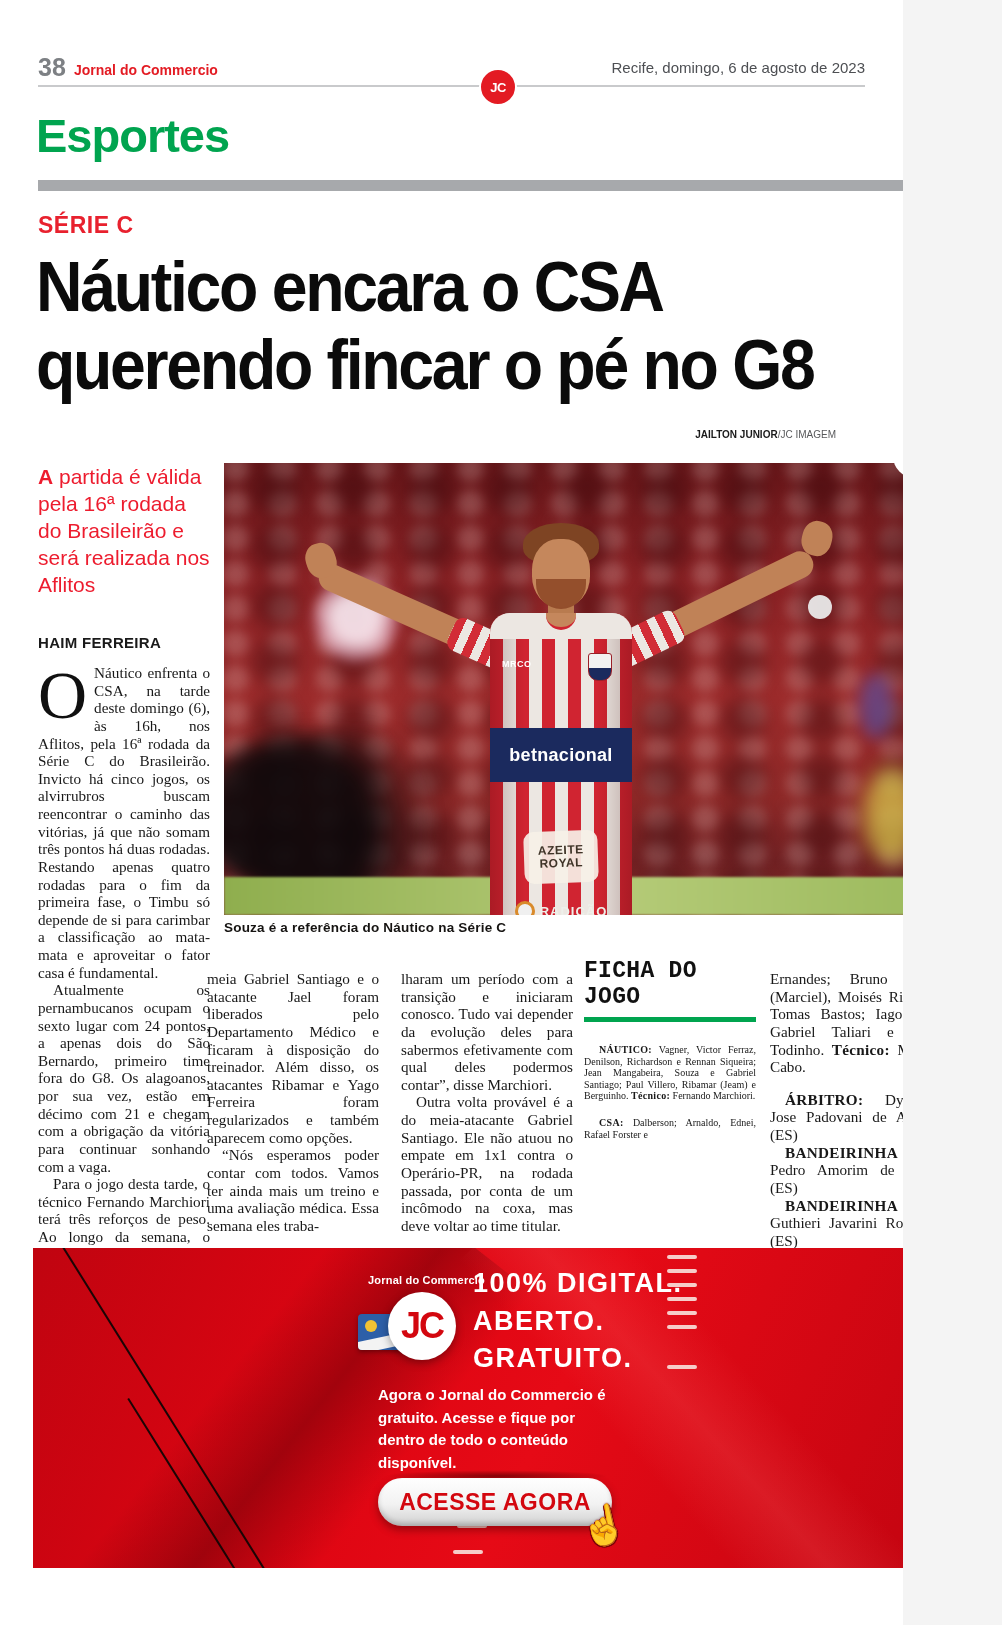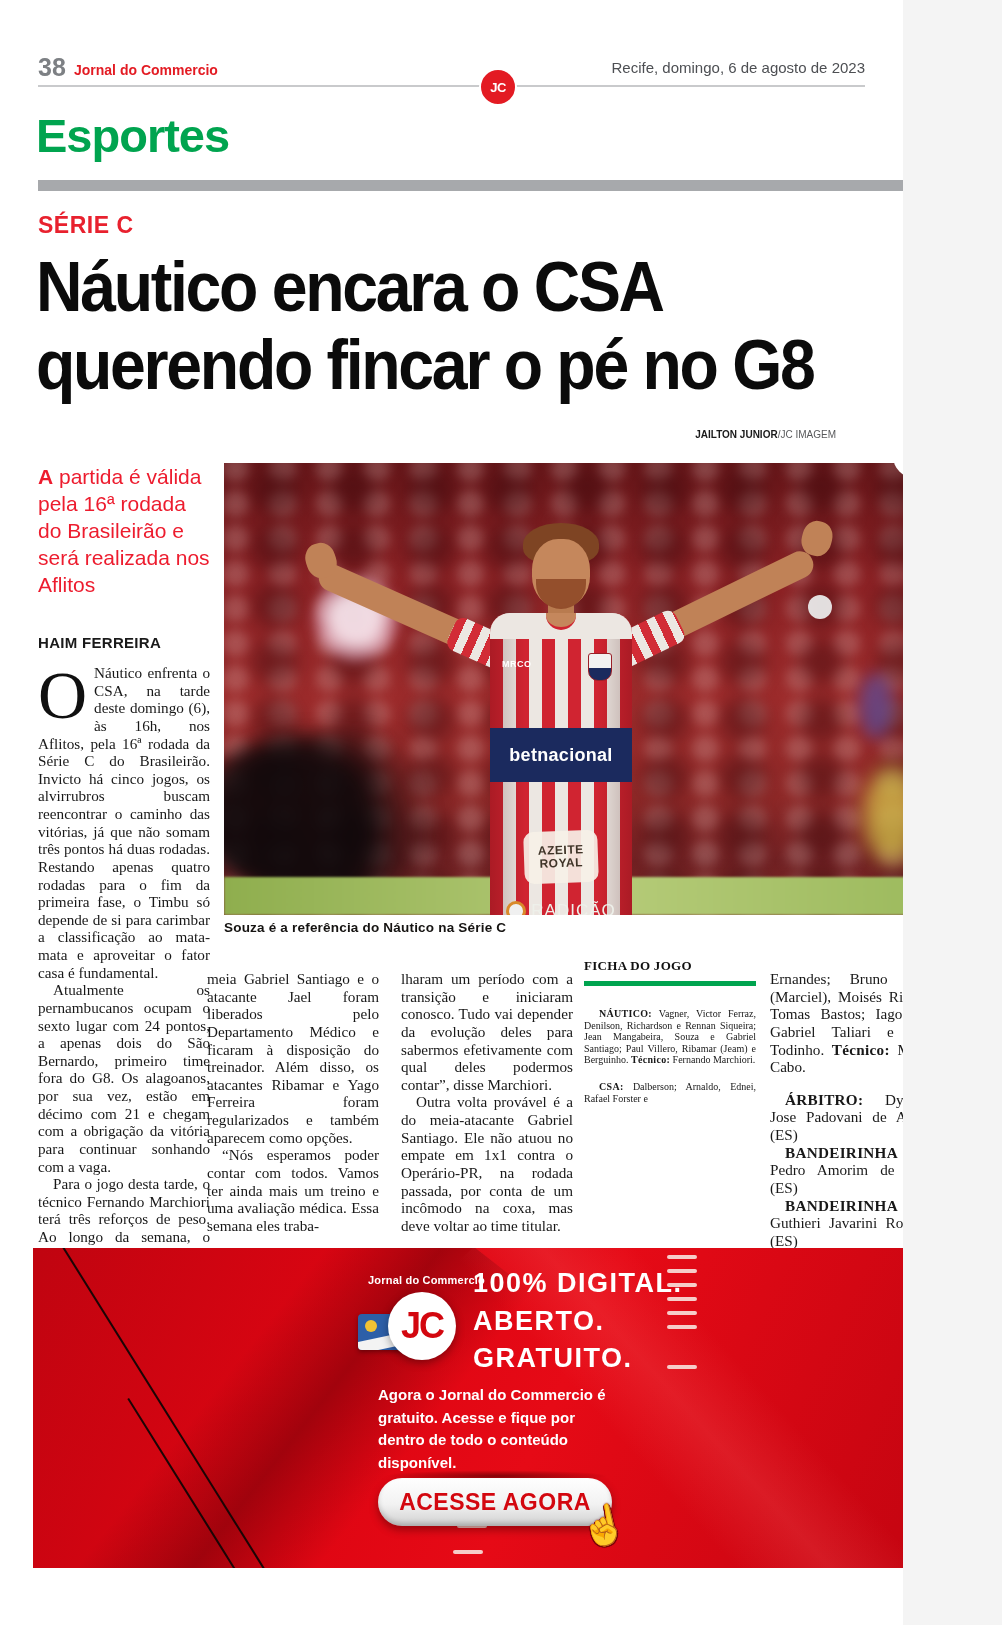--- a/index.html
+++ b/index.html
@@ -42,21 +42,21 @@
   .bodycol p.ind{text-indent:15px;}
   .dropcap{float:left;font-size:68px;line-height:.8;padding:4px 7px 0 0;color:#101010;
            font-family:"Liberation Serif",serif;}
   .col1{left:38px;top:664px;}
   .col2{left:207px;top:970px;}
   .col3{left:401px;top:970px;}
   .col5{left:770px;top:970px;width:178px;}
 
   
   .ficha{position:absolute;left:584px;top:958px;width:172px;}
-  .ficha-title{font-family:Liberation Serif, serif;font-size:13px;font-weight:bold;color:#111;letter-spacing:.3px;}
+  .ficha-title{font-family:Liberation Mono, monospace;font-size:23px;font-weight:bold;color:#111;letter-spacing:.3px;}
   .ficha-rule{height:5px;background:#00a44f;margin-top:7px;}
   .ficha-body{margin-top:22px;font-family:"Liberation Serif",serif;font-size:10px;line-height:1.16;
               color:#181818;text-align:justify;}
   .ficha-body p{margin:0;text-indent:15px;}
   .ficha-body p.gap, .bodycol p.gap{margin-top:15px;}
   .ficha-body b, .col5 b{letter-spacing:.3px;}
 
   
   .caption{position:absolute;left:224px;top:920px;font-size:13.5px;font-weight:bold;color:#151311;letter-spacing:.2px;}
 
@@ -102,21 +102,21 @@
   .band{left:0;right:0;top:115px;height:54px;background:#1b2a5e;display:flex;align-items:center;justify-content:center;}
   .band span{position:static;color:#fff;font-size:18px;font-weight:bold;letter-spacing:.3px;}
   .chest-spon{left:12px;top:46px;color:#fff;font-size:9px;font-weight:bold;letter-spacing:.5px;}
   .crest{left:98px;top:40px;width:22px;height:26px;border-radius:3px 3px 10px 10px;
          background:linear-gradient(180deg,#f2f2f2 55%,#1b2a5e 55%);border:1px solid #9a1f28;}
   .azeite{left:34px;top:218px;width:74px;height:52px;border-radius:10px;background:rgba(246,241,231,.92);
           transform:rotate(-2deg);display:flex;flex-direction:column;align-items:center;justify-content:center;}
   .azeite span{position:static;font-size:12px;font-weight:800;color:#3f3428;line-height:1.1;letter-spacing:.5px;}
   .radicao{left:0;right:0;top:288px;display:flex;align-items:center;justify-content:center;gap:5px;}
   .radicao i{position:static;width:14px;height:14px;border-radius:50%;background:#f0f0f0;border:3px solid #d98a2b;}
-  .radicao span{position:static;font-size:17px;font-weight:normal;color:#eef0ea;letter-spacing:1px;}
+  .radicao span{position:static;font-size:13px;font-weight:bold;color:#eef0ea;letter-spacing:1px;}
   .patch{left:584px;top:132px;width:24px;height:24px;border-radius:50%;background:#e9e9e9;z-index:9;opacity:.95;}
 
   
   .ad{position:absolute;left:33px;top:1248px;width:929px;height:320px;overflow:hidden;
       background:linear-gradient(115deg,#c00410 0%,#de0512 35%,#e60a16 55%,#c10410 100%);}
   .ad-sweep1{position:absolute;left:-260px;top:-120px;width:760px;height:980px;transform:rotate(38deg);
              background:linear-gradient(90deg,transparent 38%,rgba(90,0,6,.45) 50%,transparent 63%);}
   .ad-sweep2{position:absolute;right:-200px;top:-150px;width:700px;height:900px;transform:rotate(-42deg);
              background:linear-gradient(90deg,transparent 40%,rgba(255,120,120,.18) 50%,transparent 60%);}
   .ad-line{position:absolute;height:2px;background:#1a0505;transform-origin:left top;}

